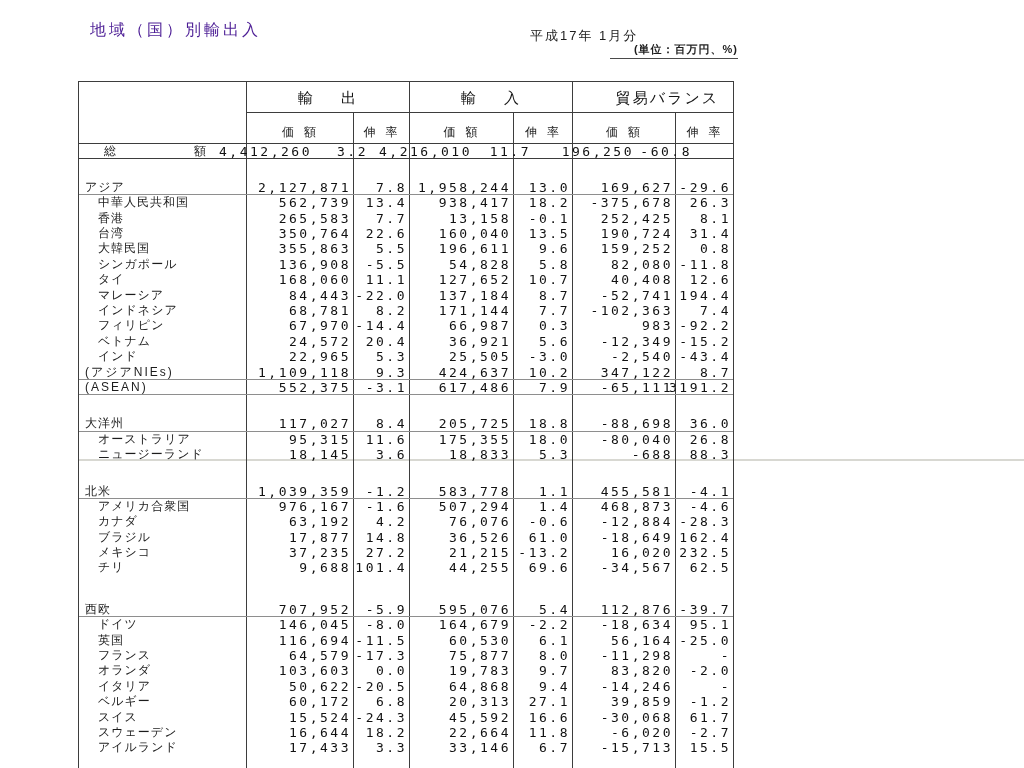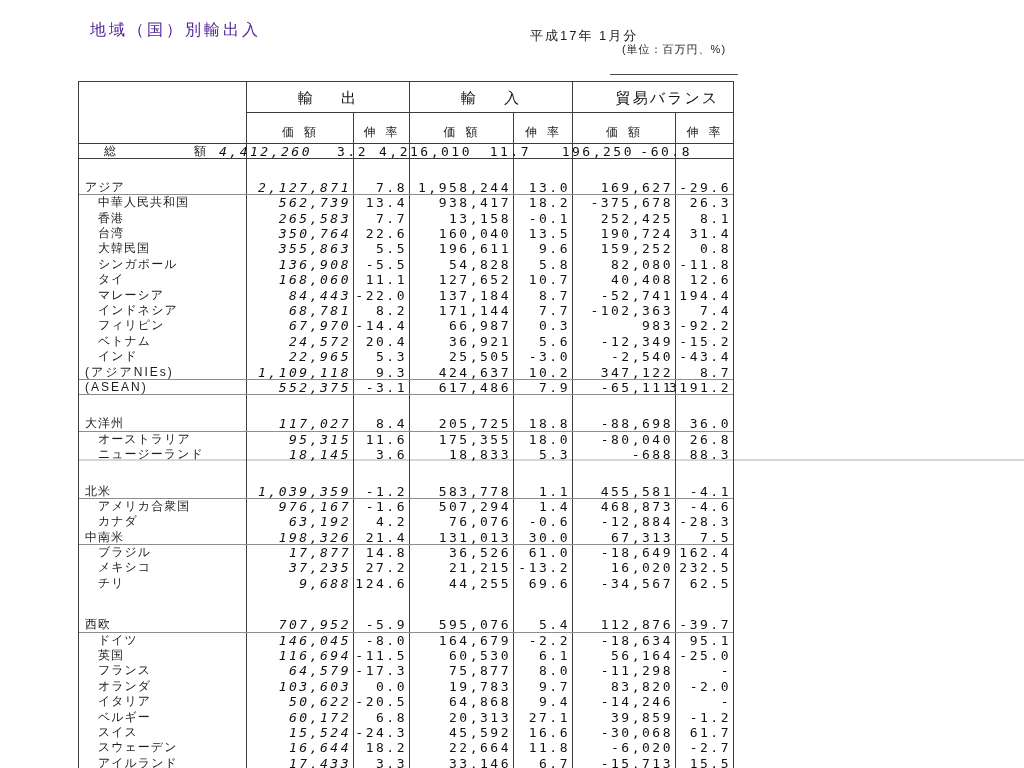--- a/index.html
+++ b/index.html
@@ -3,22 +3,22 @@
 <meta charset="utf-8">
 <style>
   * { margin:0; padding:0; box-sizing:border-box; }
   html,body { width:1024px; height:768px; overflow:hidden; background:#ffffff;
     font-family:"Liberation Sans","DejaVu Sans",sans-serif; color:#1c1c1c; }
   .abs { position:absolute; }
 
   
   #page-title { left:90px; top:20px; font-size:16px; letter-spacing:3px; color:#4c1d95; }
   #period-label { left:530px; top:27px; font-size:13px; letter-spacing:2px; }
-  #unit-note { left:610px; top:42px; width:128px; text-align:center; font-size:11px;
-    letter-spacing:1px; border-bottom:1px solid #4a4a4a; padding-bottom:17px; }
+  #unit-note { left:610px; top:42px; width:128px; text-align:right; font-size:11px;
+    letter-spacing:1px; border-bottom:1px solid #4a4a4a; padding-bottom:1px;font-weight:bold; }
 
   
   #page-break-line { left:78px; top:459px; width:946px; height:2px; background:#d8d8d2; }
 
   
   #trade-table { left:78px; top:62px; width:656px; height:706px; overflow:hidden;
     border-left:1px solid #3d3d3d; border-top:1px solid #3d3d3d; border-right:1px solid #3d3d3d;margin-top:19px; }
   .vl { position:absolute; top:0; bottom:0; width:1px; background:#3d3d3d; }
   .vl.sub { top:31px; }
   .hl { position:absolute; height:1px; background:#3d3d3d; }
@@ -34,21 +34,21 @@
   .row { display:flex; height:15.4px; position:relative; }
   .row.total { border-bottom:1px solid #3d3d3d; }
   .row.section, .row.subtotal { border-bottom:1px solid #8e8e8e; }
   .lab { width:167px; font-size:12px; letter-spacing:1px; line-height:15.4px;
     white-space:nowrap; overflow:visible; }
   .row.section .lab { padding-left:6px; }
   .row.subtotal .lab { padding-left:6px; letter-spacing:2px; }
   .row.country .lab { padding-left:19px; }
   .lab.just { display:flex; justify-content:space-between; padding-left:25px; width:128px; }
   .cell { position:relative; }
-  .c0 { width:107px;font-style:italic; } .c1 { width:56px; } .c2 { width:104px; }
+  .c0 { width:107px; } .c1 { width:56px; } .c2 { width:104px; }
   .c3 { width:59px; }  .c4 { width:103px; } .c5 { width:58px; }
   .num { position:absolute; right:2px; top:0; font-family:"DejaVu Sans Mono","Liberation Mono",monospace;
     font-size:13px; line-height:15.2px; letter-spacing:2.5px; white-space:nowrap; color:#111; }
   .gap { width:100%; }
 </style>
 </head>
 <body>
 
 <div class="abs" id="page-title">地域（国）別輸出入</div>
 <div class="abs" id="period-label">平成17年 1月分</div>
@@ -523,41 +523,20 @@
         <div class="cell c3">
           <span class="num">-0.6</span>
         </div>
         <div class="cell c4">
           <span class="num">-12,884</span>
         </div>
         <div class="cell c5">
           <span class="num">-28.3</span>
         </div>
       </div>
-      <div class="row section">
-        <div class="lab">中南米</div>
-        <div class="cell c0">
-          <span class="num">198,326</span>
-        </div>
-        <div class="cell c1">
-          <span class="num">21.4</span>
-        </div>
-        <div class="cell c2">
-          <span class="num">131,013</span>
-        </div>
-        <div class="cell c3">
-          <span class="num">30.0</span>
-        </div>
-        <div class="cell c4">
-          <span class="num">67,313</span>
-        </div>
-        <div class="cell c5">
-          <span class="num">7.5</span>
-        </div>
-      </div>
       <div class="row country">
         <div class="lab">ブラジル</div>
         <div class="cell c0">
           <span class="num">17,877</span>
         </div>
         <div class="cell c1">
           <span class="num">14.8</span>
         </div>
         <div class="cell c2">
           <span class="num">36,526</span>
@@ -592,21 +571,21 @@
         <div class="cell c5">
           <span class="num">232.5</span>
         </div>
       </div>
       <div class="row country">
         <div class="lab">チリ</div>
         <div class="cell c0">
           <span class="num">9,688</span>
         </div>
         <div class="cell c1">
-          <span class="num">124.6</span>
+          <span class="num">101.4</span>
         </div>
         <div class="cell c2">
           <span class="num">44,255</span>
         </div>
         <div class="cell c3">
           <span class="num">69.6</span>
         </div>
         <div class="cell c4">
           <span class="num">-34,567</span>
         </div>

